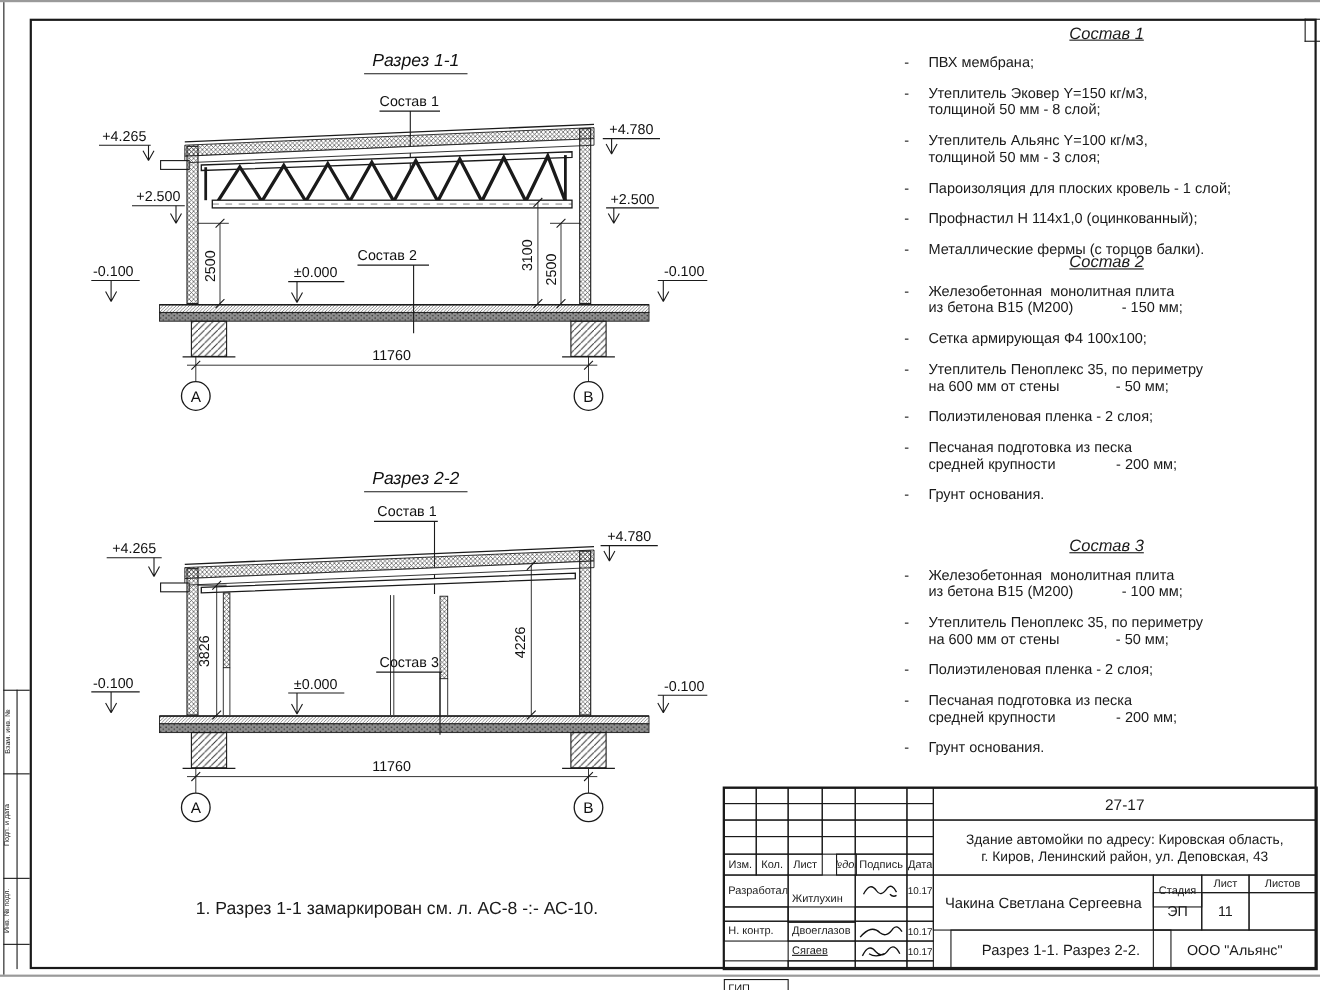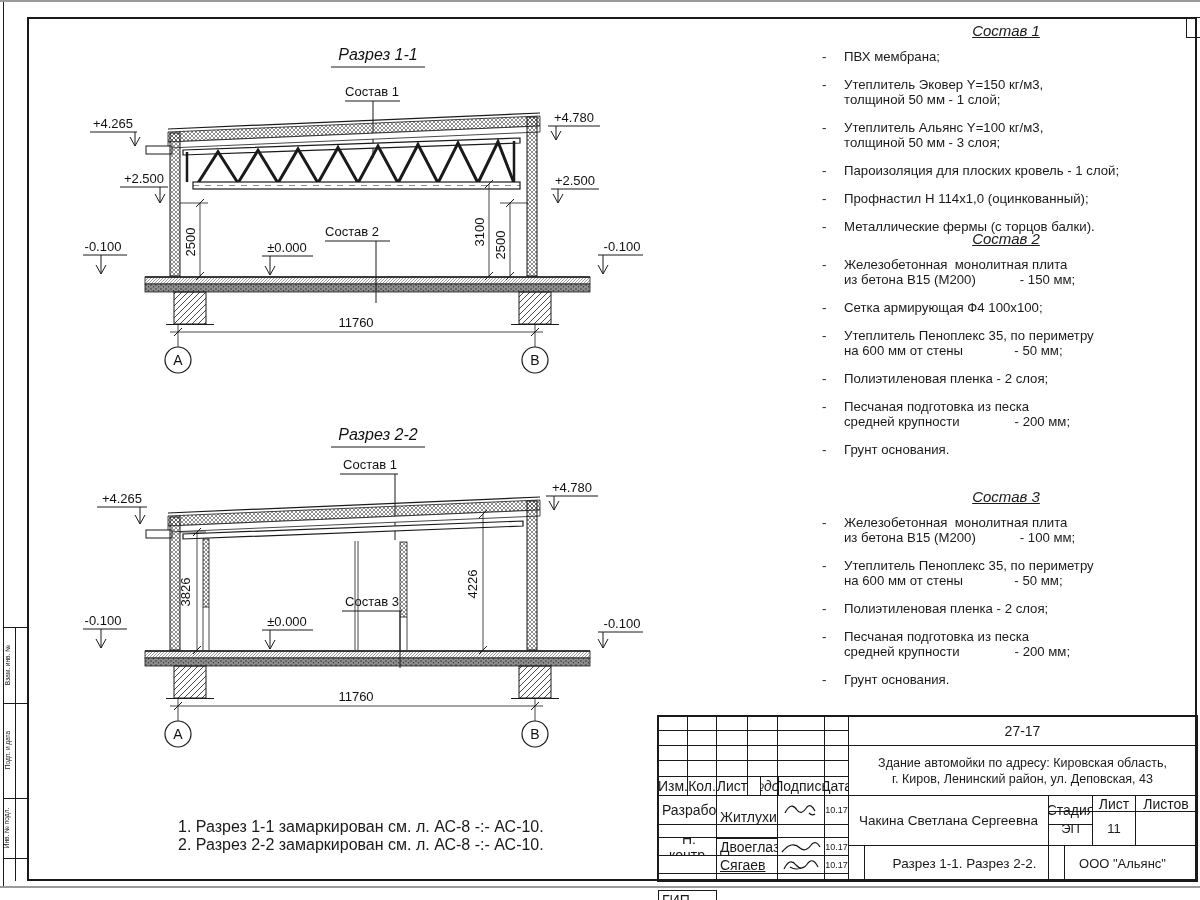--- a/index.html
+++ b/index.html
@@ -20,21 +20,21 @@
   .comp-item{display:flex;margin-bottom:13px;font-size:13.2px;line-height:15px;}
   .comp-item .dash{width:22px;flex:0 0 22px;text-align:left;padding-left:12px;}
   .comp-item .lines div{white-space:pre-wrap;}
   
   .notes{position:absolute;left:178px;top:818px;font-size:16px;line-height:18px;}
   
   .tb{position:absolute;left:658px;top:716px;width:539px;height:165px;}
   .cell{position:absolute;border:1px solid #1a1a1a;box-sizing:border-box;
         display:flex;align-items:center;justify-content:center;text-align:center;
         font-size:10.5px;overflow:hidden;}
-  .cell.small{font-size:14px;}
+  .cell.small{font-size:10px;}
   .cell.left{justify-content:flex-start;padding-left:3px;}
   .tb-outer{position:absolute;left:-1px;top:-1px;width:541px;height:167px;border:2px solid #1a1a1a;box-sizing:border-box;}
   
   .vlabel{position:absolute;font-size:6.5px;color:#222;text-align:center;transform:rotate(-90deg);white-space:nowrap;}
 </style>
 </head>
 <body>
 
 <div class="sheet">
 
@@ -239,21 +239,21 @@
         <div class="comp-item">
           <span class="dash">-</span>
           <div class="lines">
             <div>ПВХ мембрана;</div>
           </div>
         </div>
         <div class="comp-item">
           <span class="dash">-</span>
           <div class="lines">
             <div>Утеплитель Эковер Y=150 кг/м3,</div>
-            <div>толщиной 50 мм - 1 слой;</div>
+            <div>толщиной 50 мм - 8 слой;</div>
           </div>
         </div>
         <div class="comp-item">
           <span class="dash">-</span>
           <div class="lines">
             <div>Утеплитель Альянс Y=100 кг/м3,</div>
             <div>толщиной 50 мм - 3 слоя;</div>
           </div>
         </div>
         <div class="comp-item">
@@ -354,21 +354,20 @@
           <span class="dash">-</span>
           <div class="lines">
             <div>Грунт основания.</div>
           </div>
         </div>
       </div>
   </div>
 
   <div class="notes">
     <div>1. Разрез 1-1 замаркирован см. л. АС-8 -:- АС-10.</div>
-    <div>2. Разрез 2-2 замаркирован см. л. АС-8 -:- АС-10.</div>
   </div>
 
   <div class="tb">
     <div class="tb-outer"></div>
 
     <div class="cell" style="left:0;top:0;width:30px;height:15px;"></div>
     <div class="cell" style="left:29px;top:0;width:30px;height:15px;"></div>
     <div class="cell" style="left:58px;top:0;width:32px;height:15px;"></div>
     <div class="cell" style="left:89px;top:0;width:31px;height:15px;"></div>
     <div class="cell" style="left:119px;top:0;width:48px;height:15px;"></div>

